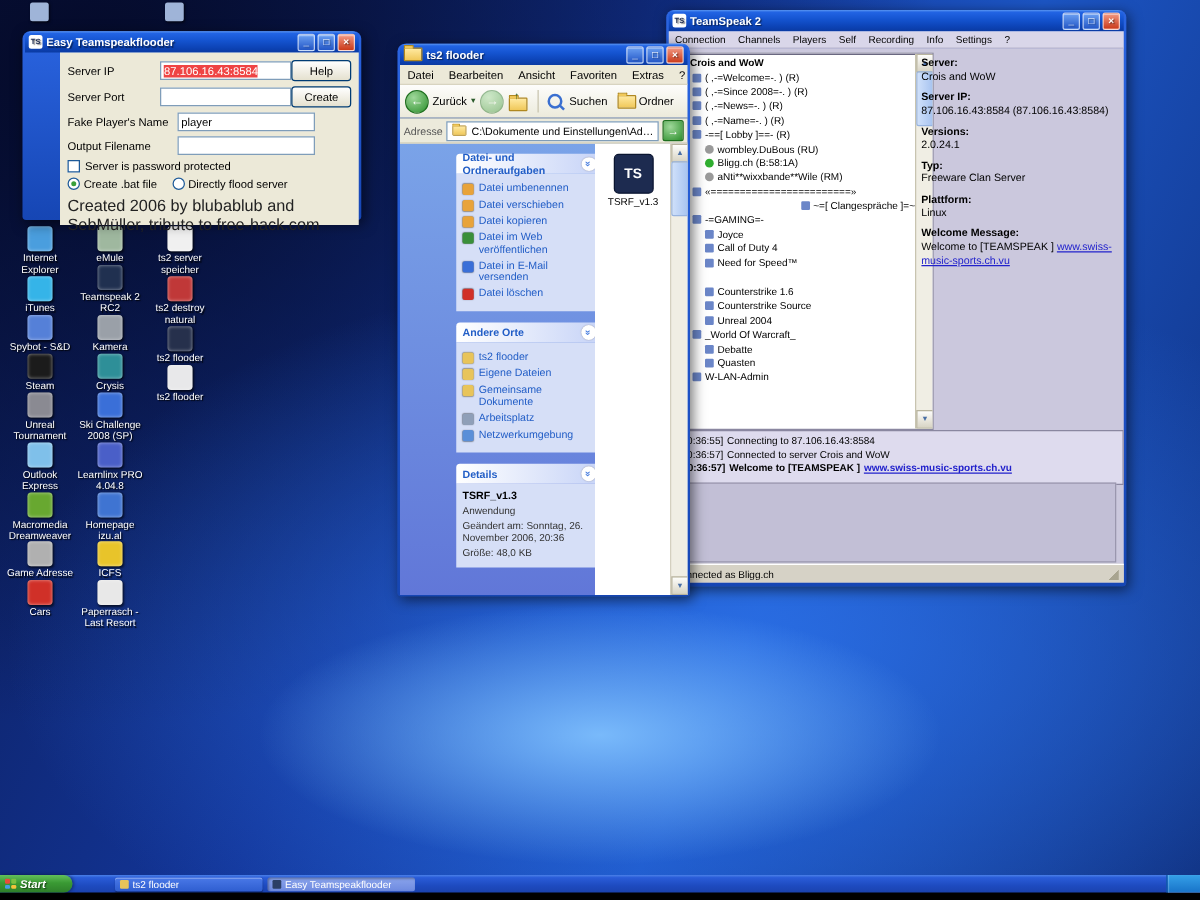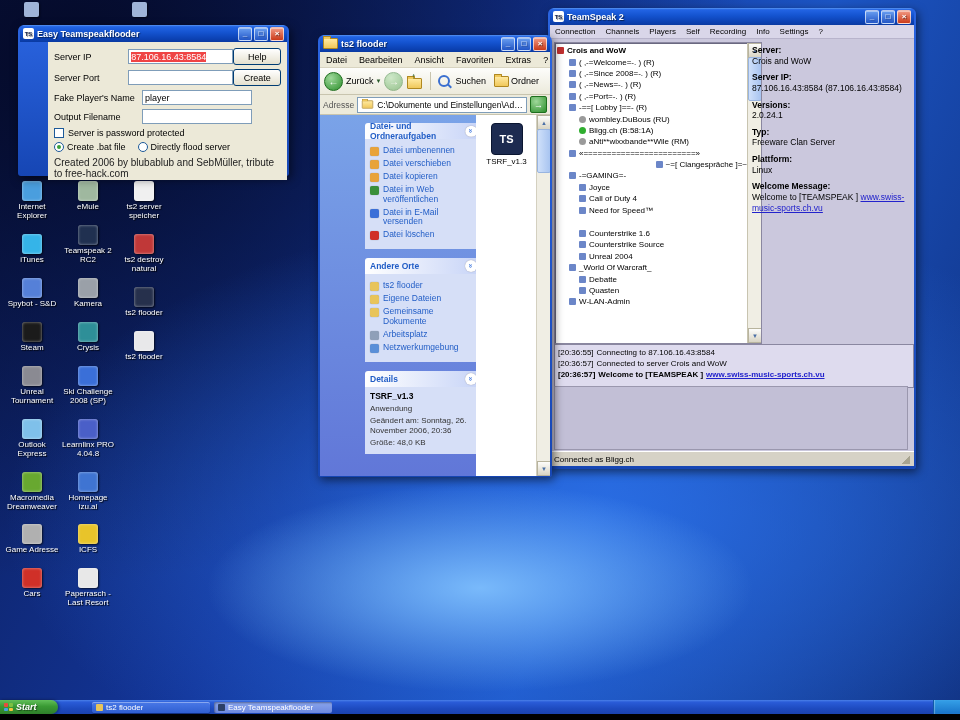--- a/index.html
+++ b/index.html
@@ -8,21 +8,21 @@
   
   .desktop{position:absolute;left:0;top:0;width:960px;height:700px;
     background:
       radial-gradient(ellipse 420px 160px at 50% 84%, rgba(130,195,255,.9), rgba(60,120,230,0) 65%),
       radial-gradient(ellipse 820px 430px at 62% 74%, rgba(45,115,235,.8), rgba(20,60,160,0) 72%),
       radial-gradient(ellipse 900px 700px at 8% 8%, rgba(4,9,38,.95), rgba(10,25,80,0) 75%),
       linear-gradient(115deg,#0b1a52 0%,#13369a 40%,#1c55c4 65%,#0e2d7a 100%);}
   .top-icon{position:absolute;top:2px;width:15px;height:15px;border-radius:2px;background:#9fb4d8;
     box-shadow:1px 1px 2px rgba(0,0,0,.55);}
   .top-icon.a{left:24px}.top-icon.b{left:132px}
-  .dcol{position:absolute;top:181px;display:flex;flex-direction:column;gap:13px;}
+  .dcol{position:absolute;top:181px;display:flex;flex-direction:column;}
   .dcol.c1{left:4px}.dcol.c2{left:60px}.dcol.c3{left:116px}
   .dicon-cell{width:56px;cursor:default;}
   .dicon{display:block;width:20px;height:20px;margin:0 auto;border-radius:3px;background:#8aa;
     box-shadow:inset 0 0 3px rgba(255,255,255,.55),1px 1px 2px rgba(0,0,0,.65);}
   .dlabel{display:block;margin-top:2px;text-align:center;font-size:8px;line-height:1.12;color:#fff;
     text-shadow:1px 1px 1px #000;max-height:19px;overflow:hidden;}
   
   .window{position:absolute;background:linear-gradient(180deg,#2a64e0,#1646b4);
     padding:0 2px 2px;border-radius:6px 6px 3px 3px;box-shadow:2px 3px 10px rgba(0,0,0,.55);}
   .titlebar{height:17px;display:flex;align-items:center;padding:0 3px;border-radius:5px 5px 0 0;
@@ -49,21 +49,21 @@
     display:flex;align-items:center;overflow:hidden;font-size:9px;}
   .sel{background:#ef4444;color:#fff;white-space:nowrap;}
   .fbtn{margin-left:auto;width:48px;height:15px;border:1px solid #003c74;border-radius:3px;
     background:linear-gradient(#ffffff,#e5e1cf);display:flex;align-items:center;justify-content:center;
     font-size:9px;cursor:pointer;}
   .checkbox{width:8px;height:8px;border:1px solid #1d5a99;background:#fff;margin-right:4px;flex:0 0 auto;}
   .radio{width:8px;height:8px;border-radius:50%;border:1px solid #1d5a99;background:#fff;margin-right:3px;
     position:relative;flex:0 0 auto;}
   .radio.on::after{content:"";position:absolute;left:2px;top:2px;width:4px;height:4px;border-radius:50%;background:#3aa03a;}
   .radio-gap{width:12px;}
-  .ffooter{font-size:10px;color:#222;margin-top:5px;}
+  .ffooter{font-size:13px;color:#222;margin-top:5px;}
   
   .explorer{left:318px;top:35px;width:230px;height:440px;z-index:20;}
   .menubar{display:flex;align-items:center;background:#ece9d8;border-bottom:1px solid #d8d4c0;height:15px;font-size:9px;}
   .menu-item{padding:0 6px;cursor:default;}
   .toolbar{display:flex;align-items:center;height:26px;background:linear-gradient(#fdfdfb,#eceadb);
     border-bottom:1px solid #c8c4ae;padding:0 3px;}
   .nav-circle{width:17px;height:17px;border-radius:50%;border:1px solid #1e6f1e;margin:0 1px;
     background:radial-gradient(circle at 35% 30%,#9fd89a,#2c8f2c);color:#fff;display:flex;align-items:center;
     justify-content:center;font-size:10px;cursor:pointer;}
   .dim{opacity:.45;}
@@ -106,21 +106,21 @@
   .file-icon{width:30px;height:30px;border-radius:4px;background:#1d2b50;border:1px solid #0a1530;
     color:#fff;font-weight:bold;font-size:11px;display:flex;align-items:center;justify-content:center;}
   .file-label{font-size:8px;margin-top:2px;text-align:center;color:#000;}
   .vscroll{position:absolute;right:0;top:0;bottom:0;width:13px;background:#f0eee4;border-left:1px solid #d4d0c0;}
   .scr-btn{position:absolute;left:0;width:12px;height:13px;background:linear-gradient(#fdfdfb,#d8d4c4);
     border:1px solid #b8b49e;color:#4a6fa5;font-size:6px;display:flex;align-items:center;justify-content:center;cursor:pointer;}
   .scr-btn.up{top:0;}.scr-btn.down{bottom:0;}
   .scr-thumb{position:absolute;left:0;top:14px;width:12px;height:42px;border:1px solid #98b4e0;border-radius:2px;
     background:linear-gradient(90deg,#cfe0fa,#a8c4f0);cursor:grab;}
   
-  .teamspeak{left:548px;top:8px;width:364px;height:459px;z-index:10;}
+  .teamspeak{left:533px;top:8px;width:364px;height:459px;z-index:10;}
   .teamspeak .menubar{height:13px;font-size:8px;background:#d9d6e9;border-bottom:1px solid #b8b4cc;}
   .teamspeak .menu-item{padding:0 5px;}
   .ts-client{position:relative;height:427px;background:#cbc8dd;}
   .ts-tree{position:absolute;left:4px;top:3px;width:190px;height:296px;background:#fff;
     border:1px solid #8a87a0;box-shadow:inset 1px 1px 0 #6a6880;padding:2px 14px 2px 2px;overflow:hidden;font-size:8px;}
   .tree-row{display:flex;align-items:center;gap:3px;height:11.4px;white-space:nowrap;overflow:hidden;cursor:default;}
   .tree-row.root .tree-label{font-weight:bold;}
   .tri{width:7px;height:7px;border-radius:1px;background:#6b86c8;flex:0 0 auto;}
   .tree-row.user .tri{border-radius:50%;}
   .tri.server{background:#c03030;}
@@ -304,21 +304,21 @@
             <div class="tree-row" style="padding-left: 12px;">
             <span class="tri" style="background: rgb(107, 134, 200);"></span>
             <span class="tree-label">( ,-=Since 2008=-. )   (R)</span>
           </div>
             <div class="tree-row" style="padding-left: 12px;">
             <span class="tri" style="background: rgb(107, 134, 200);"></span>
             <span class="tree-label">( ,-=News=-. )   (R)</span>
           </div>
             <div class="tree-row" style="padding-left: 12px;">
             <span class="tri" style="background: rgb(107, 134, 200);"></span>
-            <span class="tree-label">( ,-=Port=-. )   (R)</span>
+            <span class="tree-label">( ,-=Name=-. )   (R)</span>
           </div>
             <div class="tree-row" style="padding-left: 12px;">
             <span class="tri" style="background: rgb(107, 134, 200);"></span>
             <span class="tree-label">-==[ Lobby ]==-   (R)</span>
           </div>
             <div class="tree-row user" style="padding-left: 22px;">
             <span class="tri" style="background: rgb(154, 154, 154);"></span>
             <span class="tree-label">wombley.DuBous   (RU)</span>
           </div>
             <div class="tree-row user" style="padding-left: 22px;">

